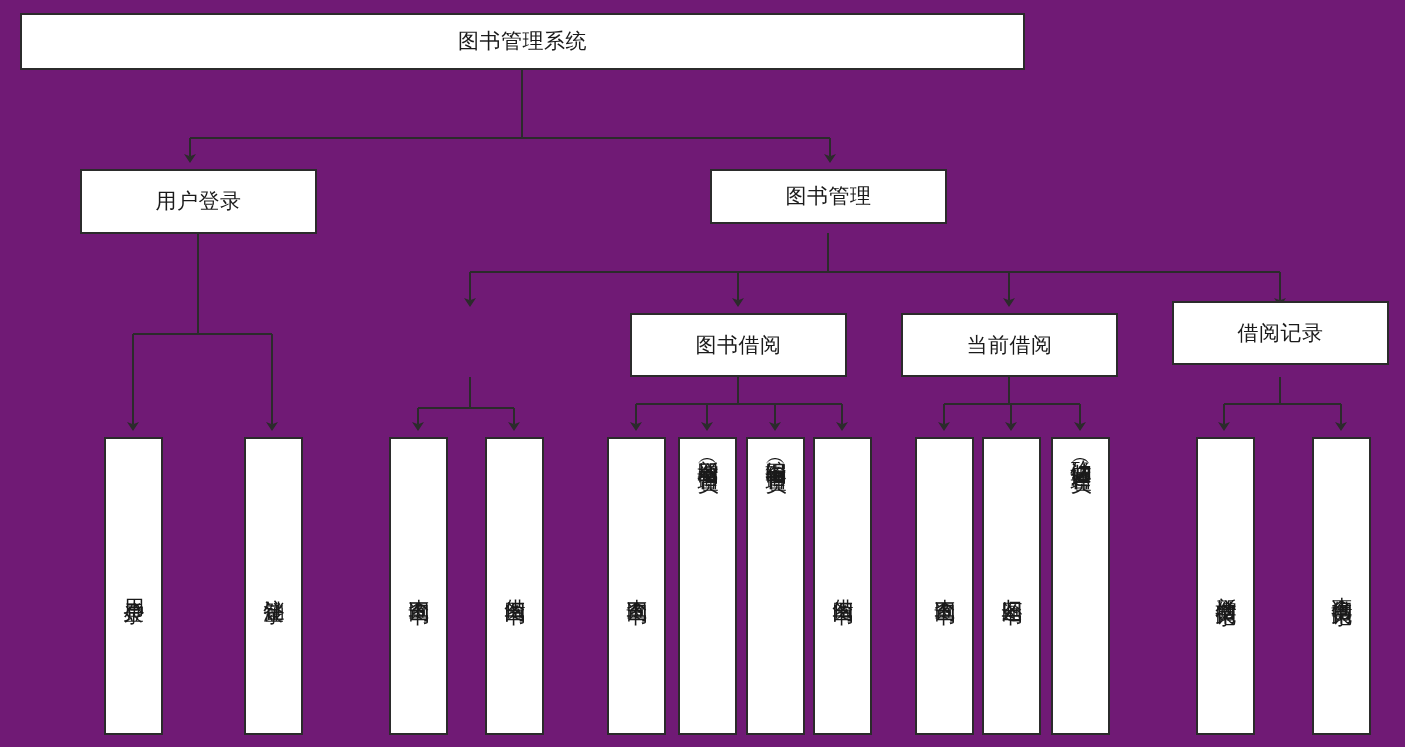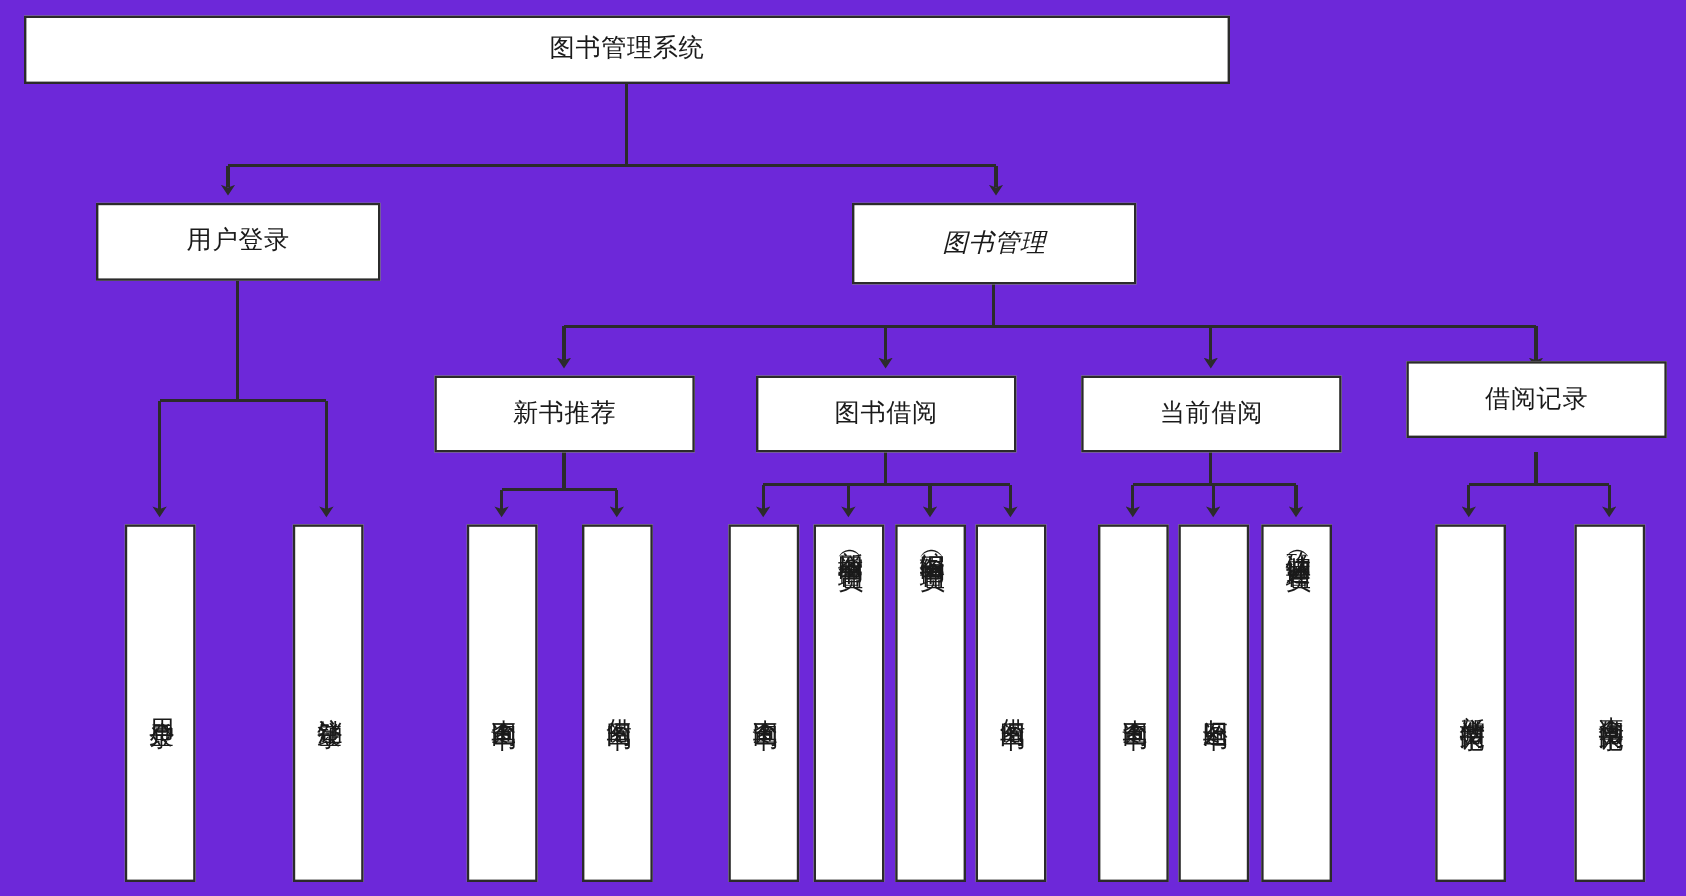--- a/index.html
+++ b/index.html
@@ -7,21 +7,21 @@
     padding: 0;
     background: #ffffff;
   }
   body {
     font-family: "Liberation Sans", "DejaVu Sans", sans-serif;
   }
   #canvas {
     position: relative;
     width: 1405px;
     height: 747px;
-    background: #6d28d9;
+    background: #701a75;
     overflow: hidden;
   }
   #edges {
     position: absolute;
     left: 0;
     top: 0;
     width: 1405px;
     height: 747px;
     pointer-events: none;
   }
@@ -163,27 +163,24 @@
     </g>
   </svg>
 
   <div class="node horiz" style="left:20px; top:13px; width:1005px; height:57px;">
     <span class="label">图书管理系统</span>
   </div>
 
   <div class="node horiz" style="left:80px; top:169px; width:237px; height:65px;">
     <span class="label">用户登录</span>
   </div>
-  <div class="node horiz" style="left:710px; top:169px; width:237px; height:68px;font-style:italic;">
+  <div class="node horiz" style="left:710px; top:169px; width:237px; height:55px;">
     <span class="label">图书管理</span>
   </div>
 
-  <div class="node horiz" style="left:362px; top:313px; width:217px; height:64px;">
-    <span class="label">新书推荐</span>
-  </div>
   <div class="node horiz" style="left:901px; top:313px; width:217px; height:64px;">
     <span class="label">当前借阅</span>
   </div>
   <div class="node horiz" style="left:630px; top:313px; width:217px; height:64px;">
     <span class="label">图书借阅</span>
   </div>
   <div class="node horiz" style="left:1172px; top:301px; width:217px; height:64px;">
     <span class="label">借阅记录</span>
   </div>
 

